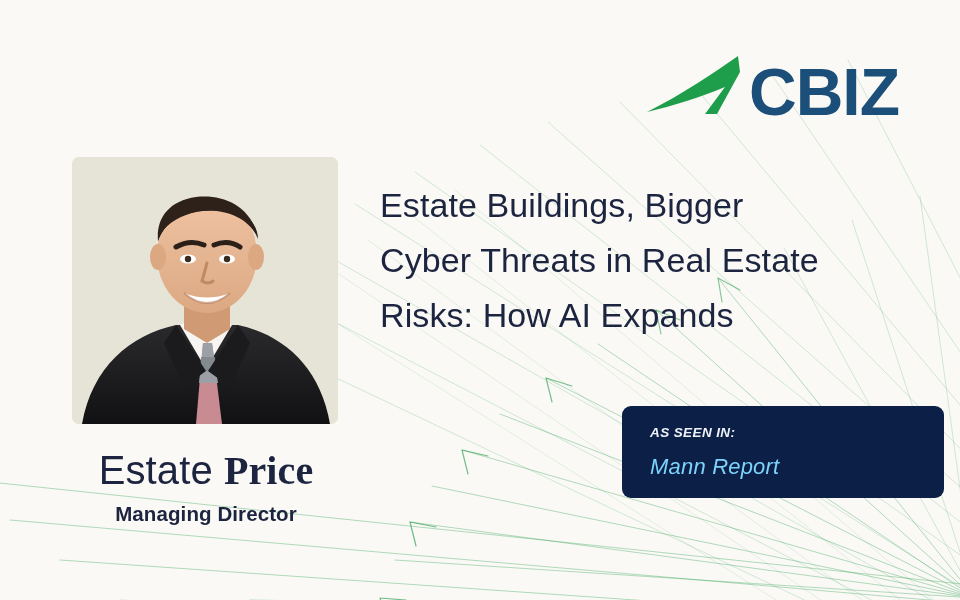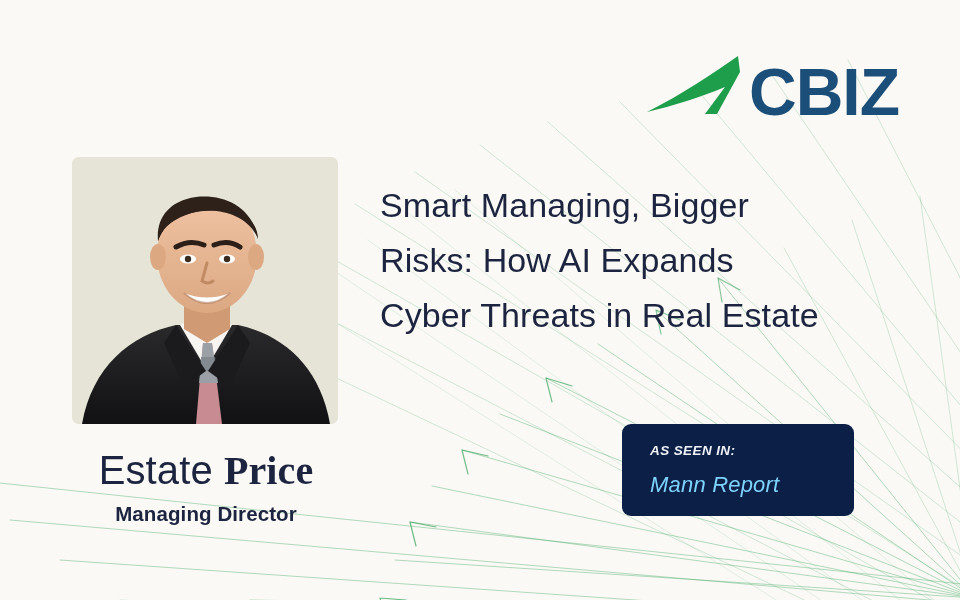--- a/index.html
+++ b/index.html
@@ -92,22 +92,22 @@
     line-height: 55px;
     font-weight: 300;
     letter-spacing: 0.1px;
   }
   .headline-line { white-space: nowrap; }
 
   
   .badge {
     position: absolute;
     left: 622px;
-    top: 424px;
-    width: 232px;
+    top: 406px;
+    width: 322px;
     height: 92px;
     background: #0b1f47;
     border-radius: 9px;
     box-sizing: border-box;
     padding: 19px 0 0 28px;
   }
   .badge-eyebrow {
     color: #eef1f7;
     font-size: 13.5px;
     font-weight: 700;
@@ -267,23 +267,23 @@
   </div>
 
   <div class="person">
     <div class="person-name"><span>Estate</span>
       <span class="last">Price</span>
     </div>
     <div class="person-title">Managing Director</div>
   </div>
 
   <div class="headline">
-    <div class="headline-line">Smart Managing, Bigger</div>
+    <div class="headline-line">Estate Buildings, Bigger</div>
+    <div class="headline-line">Cyber Threats in Real Estate</div>
     <div class="headline-line">Risks: How AI Expands</div>
-    <div class="headline-line">Cyber Threats in Real Estate</div>
   </div>
 
   <div class="badge">
     <div class="badge-eyebrow">AS SEEN IN:</div>
     <div class="badge-source">Mann Report</div>
   </div>
 
 </div>
 
 </body></html>

